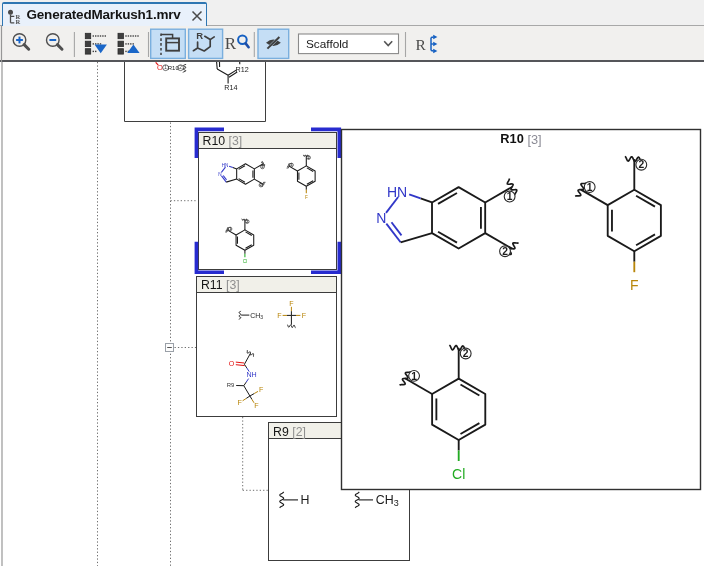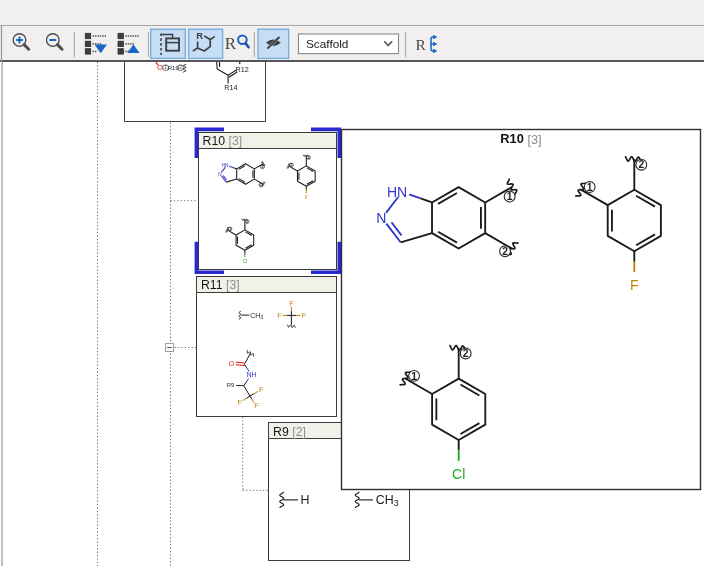--- a/index.html
+++ b/index.html
@@ -3,20 +3,32 @@
 <style>
 * { margin:0; padding:0; box-sizing:border-box; }
 html,body { width:704px; height:566px; overflow:hidden; background:white;
   font-family:"Liberation Sans", sans-serif; }
 #app { position:relative; width:704px; height:566px; }
 </style></head>
 <body>
 <div id="app">
 <div style="position:absolute;left:0;top:0;width:704px;height:26px;background:#f0f0f0">
 <div style="position:absolute;left:0;top:25px;width:704px;height:1px;background:#a8a8a8"></div>
+<div style="position:absolute;left:2px;top:2px;width:205px;height:24px;background:#e9f1fb;border:1px solid #2e76b2;border-top:2px solid #2e76b2;border-bottom:none;box-sizing:border-box;border-radius:2px 2px 0 0">
+<svg width="20" height="20" viewBox="0 0 20 20" style="position:absolute;left:1.5px;top:3px">
+          <circle cx="5.5" cy="5.2" r="2.5" fill="#4a4a4a"></circle>
+          <path d="M5.5,7.5 L5.5,15.8 M5.5,9.3 L9.3,9.3 M5.5,15.8 L9.3,15.8" stroke="#4a4a4a" stroke-width="1.3" fill="none"></path>
+          <text x="10.6" y="11.6" font-size="6.6" font-weight="bold" fill="#4f4f4f" font-family="Liberation Serif, serif">R</text>
+          <text x="10.6" y="17.4" font-size="6.6" font-weight="bold" fill="#4f4f4f" font-family="Liberation Serif, serif">R</text>
+        </svg>
+<span style="position:absolute;left:23.5px;top:3px;font-size:13.5px;font-weight:bold;color:#141414;letter-spacing:-0.2px">GeneratedMarkush1.mrv</span>
+<svg width="14" height="14" viewBox="0 0 14 14" style="position:absolute;left:187px;top:5px">
+          <path d="M2.5,2.5 L11.5,11.5 M11.5,2.5 L2.5,11.5" stroke="#4a4a4a" stroke-width="1.5"></path>
+        </svg>
+</div>
 </div>
 <svg width="704" height="36" viewBox="0 26 704 36" style="position:absolute;left:0;top:26px" font-family="Liberation Sans, sans-serif">
       <rect x="0" y="26" width="704" height="36" fill="#f1f0ee"></rect>
       <line x1="0" y1="61" x2="704" y2="61" stroke="#55565a" stroke-width="2"></line>
       <line x1="1.5" y1="26" x2="1.5" y2="62" stroke="#979797" stroke-width="1.2"></line>
       <circle cx="19.5" cy="40" r="6.3" fill="none" stroke="#4f4f4f" stroke-width="1.4"></circle>
       <line x1="24.10" y1="44.60" x2="28.70" y2="49.20" stroke="#4f4f4f" stroke-width="3.0" stroke-linecap="round"></line>
       <line x1="16.10" y1="40.00" x2="22.90" y2="40.00" stroke="#1a66c8" stroke-width="2.0" stroke-linecap="butt"></line>
       <line x1="19.50" y1="36.60" x2="19.50" y2="43.40" stroke="#1a66c8" stroke-width="2.0" stroke-linecap="butt"></line>
       <circle cx="52.8" cy="40" r="6.3" fill="none" stroke="#4f4f4f" stroke-width="1.4"></circle>

